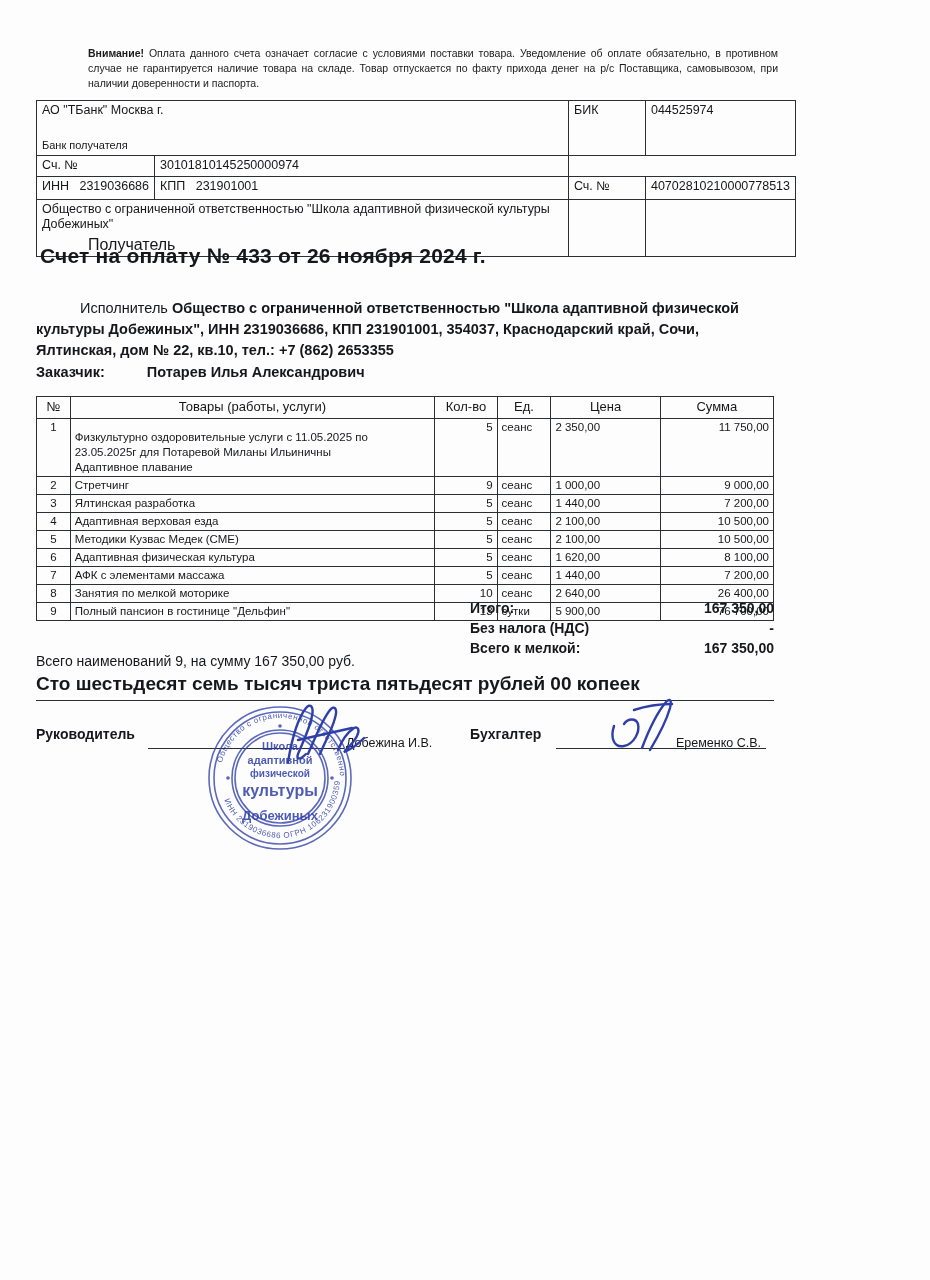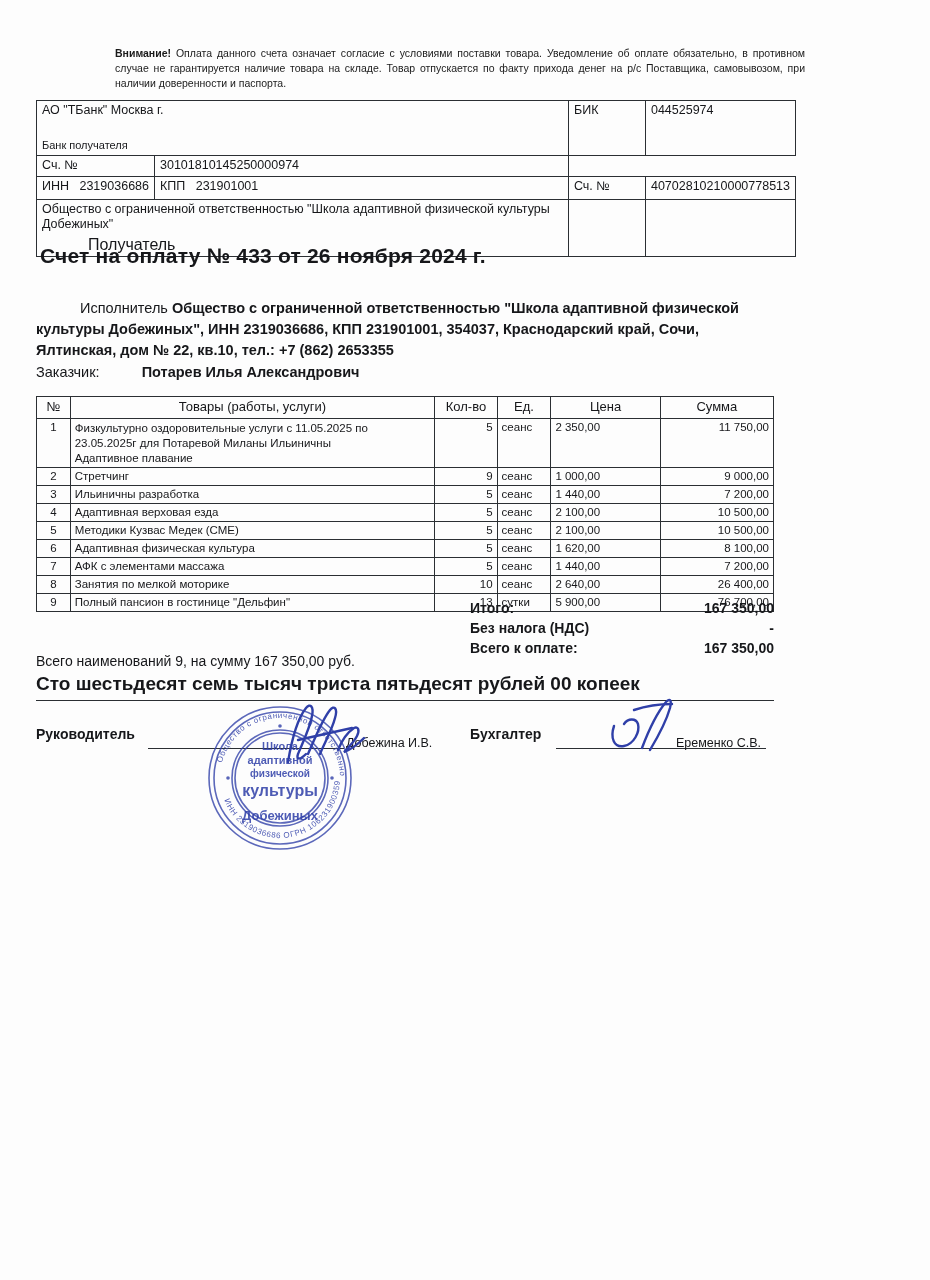--- a/index.html
+++ b/index.html
@@ -26,21 +26,20 @@
   
   .notice {
     position: absolute;
     left: 88px;
     top: 46px;
     width: 690px;
     font-size: 10.5px;
     line-height: 1.45;
     color: #1a1a1a;
     text-align: justify;
-    margin-left: 27px;
   }
   .notice b { font-weight: bold; }
 
   
   .bank-table {
     position: absolute;
     left: 36px;
     top: 100px;
     width: 760px;
     border-collapse: collapse;
@@ -92,21 +91,21 @@
   }
   .party .p-label { font-weight: normal; margin-left: 44px; }
   .party .p-body { font-weight: bold; }
 
   .customer {
     position: absolute;
     left: 36px;
     top: 364px;
     font-size: 14.5px;
   }
-  .customer .c-label { font-weight: normal; }
+  .customer .c-label { font-weight: bold; }
   .customer .c-name {
     font-weight: bold;
     display: inline-block;
     margin-left: 38px;
   }
 
   
   .items {
     position: absolute;
     left: 36px;
@@ -128,21 +127,21 @@
     padding: 1px 2px;
   }
   .col-num   { width: 26px; text-align: center; }
   .col-name  { width: 378px; text-align: left; }
   .col-qty   { width: 56px; text-align: right; }
   .col-unit  { width: 46px; text-align: left; padding-left: 4px; }
   .col-price { width: 106px; text-align: left; }
   .col-sum   { width: 110px; text-align: right; }
   .items tbody td { height: 15px; }
   .row-first td { vertical-align: top; }
-  .row-first .col-name { padding-top: 2px; }
+  .row-first .col-name { padding-top: 11px; }
   .row-first .col-num,
   .row-first .col-qty,
   .row-first .col-unit,
   .row-first .col-price,
   .row-first .col-sum { vertical-align: top; }
 
   
   .totals {
     position: absolute;
     left: 470px;
@@ -306,21 +305,21 @@
       <tr>
         <td class="col-num">2</td>
         <td class="col-name">Стретчинг</td>
         <td class="col-qty">9</td>
         <td class="col-unit">сеанс</td>
         <td class="col-price">1 000,00</td>
         <td class="col-sum">9 000,00</td>
       </tr>
       <tr>
         <td class="col-num">3</td>
-        <td class="col-name">Ильиничны разработка</td>
+        <td class="col-name">Ялтинская разработка</td>
         <td class="col-qty">5</td>
         <td class="col-unit">сеанс</td>
         <td class="col-price">1 440,00</td>
         <td class="col-sum">7 200,00</td>
       </tr>
       <tr>
         <td class="col-num">4</td>
         <td class="col-name">Адаптивная верховая езда</td>
         <td class="col-qty">5</td>
         <td class="col-unit">сеанс</td>
@@ -373,21 +372,21 @@
   <div class="totals">
     <div class="trow">
       <span class="tlabel">Итого:</span>
       <span class="tvalue">167 350,00</span>
     </div>
     <div class="trow">
       <span class="tlabel">Без налога (НДС)</span>
       <span class="tvalue">-</span>
     </div>
     <div class="trow">
-      <span class="tlabel">Всего к оплате:</span>
+      <span class="tlabel">Всего к мелкой:</span>
       <span class="tvalue">167 350,00</span>
     </div>
   </div>
 
   <div class="summary">
     <div class="line1">Всего наименований 9, на сумму 167 350,00 руб.</div>
     <div class="line2">Сто шестьдесят семь тысяч триста пятьдесят рублей 00 копеек</div>
   </div>
 
   <div class="sig-rule"></div>

